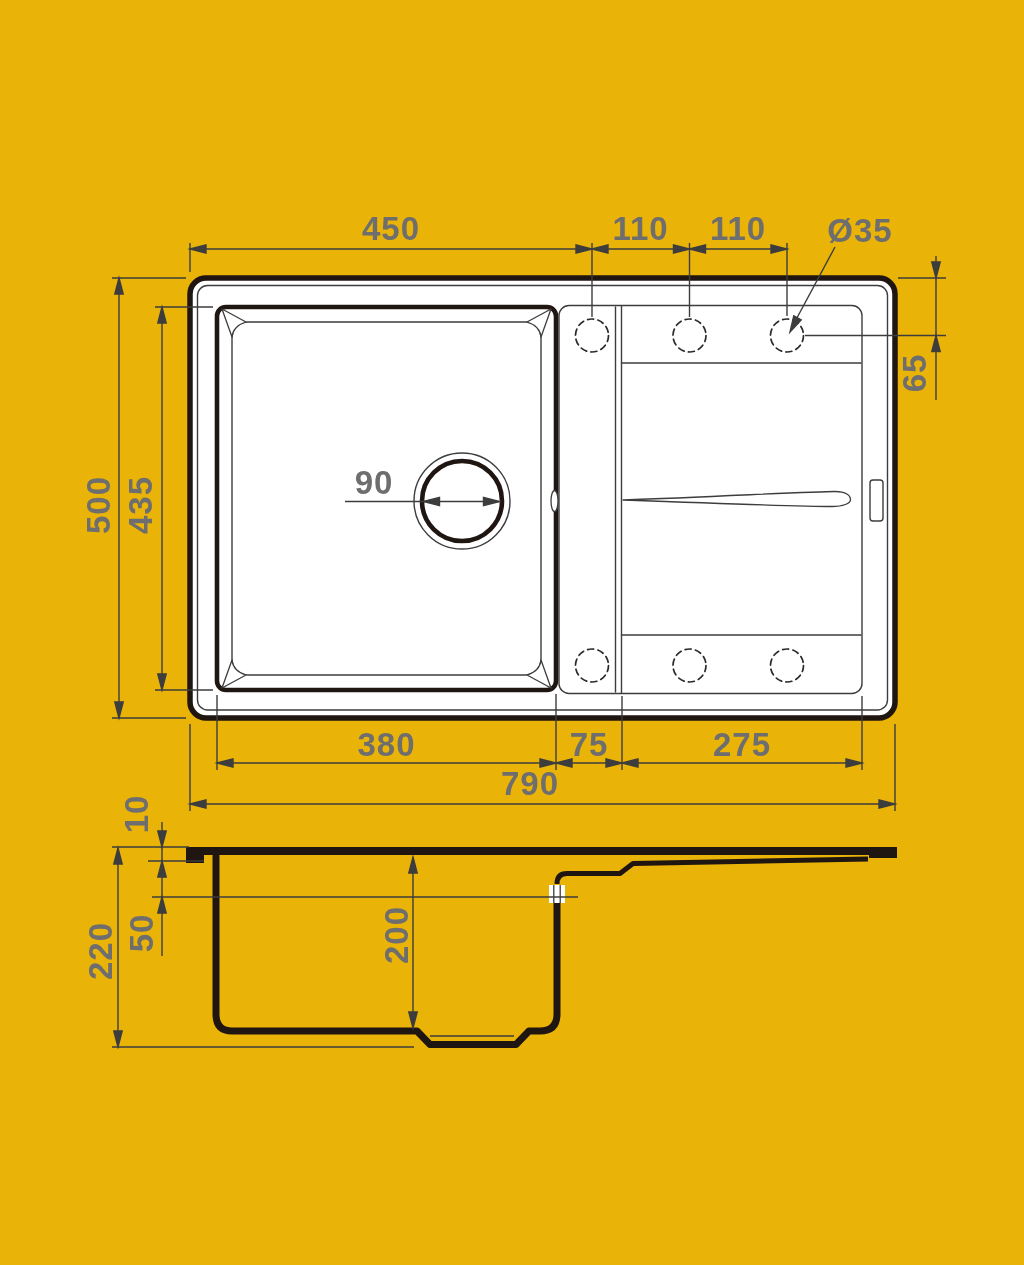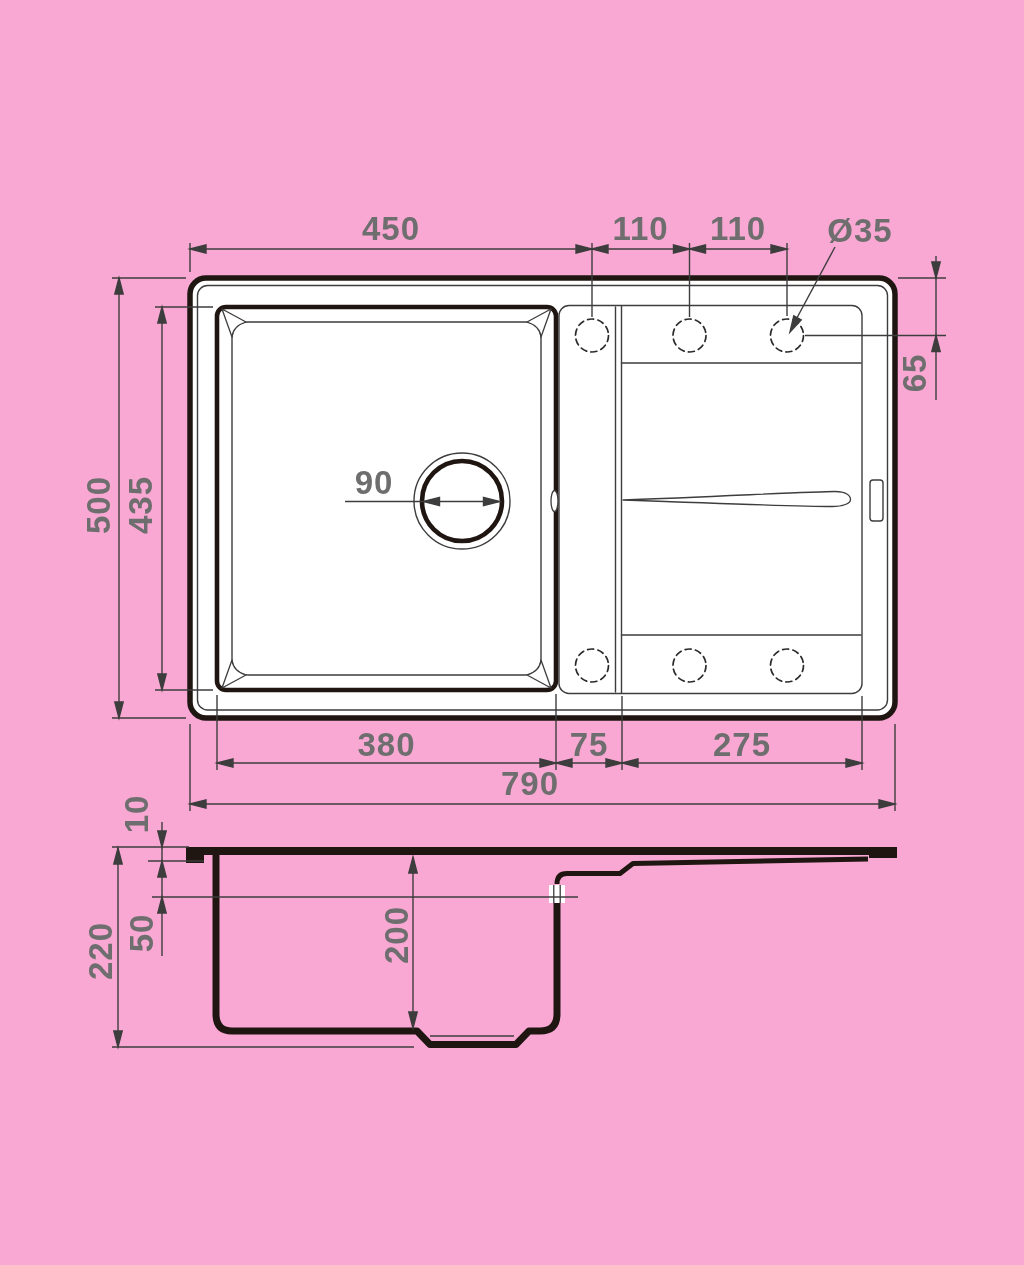--- a/index.html
+++ b/index.html
@@ -1,16 +1,16 @@
 <!DOCTYPE html>
 <html><head>
 <meta charset="utf-8">
 <style>
   html,body{margin:0;padding:0;background:#ffffff;}
-  .stage{position:relative;width:1024px;height:1265px;background:#f9a8d4;overflow:hidden;
+  .stage{position:relative;width:1024px;height:1265px;background:#eab308;overflow:hidden;
          font-family:"Liberation Sans", sans-serif;}
   svg{position:absolute;left:0;top:0;}
   .dimtxt{font-family:"Liberation Sans", sans-serif;font-weight:bold;font-size:33px;
           fill:#6e6e6e;letter-spacing:1px;}
 </style>
 </head>
 <body>
 
 <div class="stage">
 <svg width="1024" height="1265" viewBox="0 0 1024 1265">

